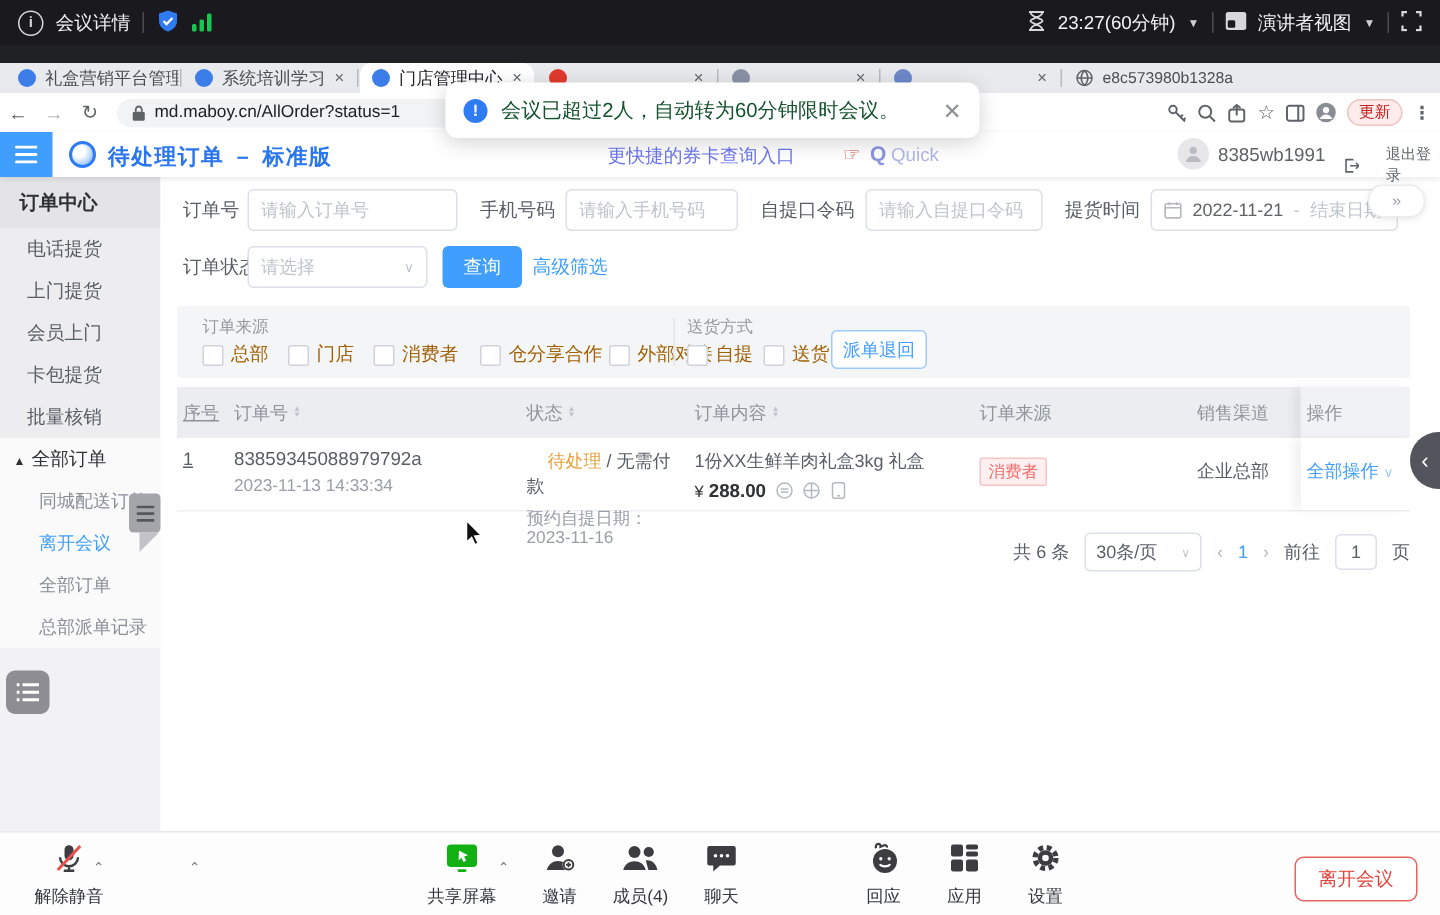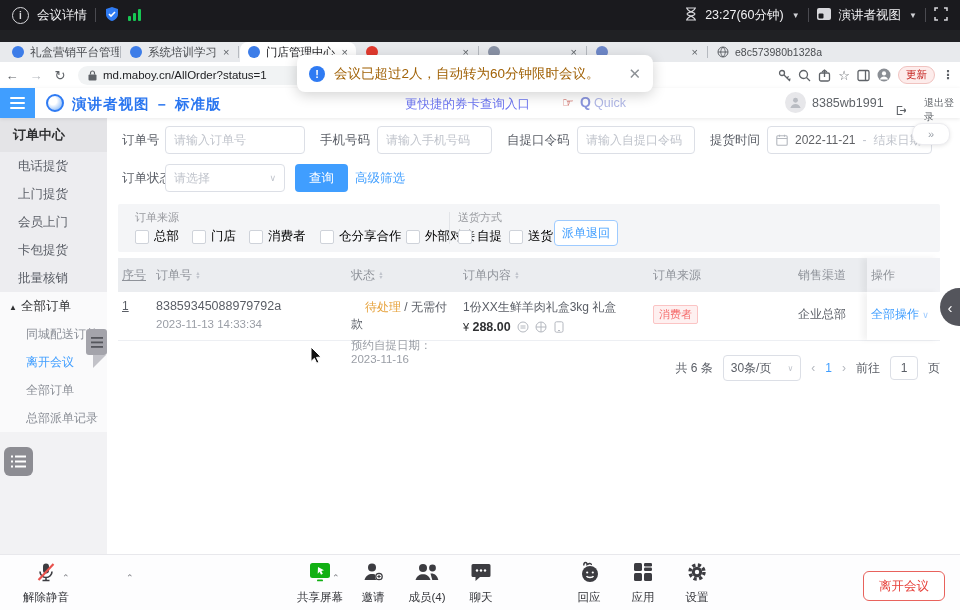--- a/index.html
+++ b/index.html
@@ -31,21 +31,21 @@
   .nav-ico.dis{color:#b7babf;}
   .urlpill{display:flex;align-items:center;gap:6px;height:19px;background:#f1f3f4;border-radius:10px;margin-left:6px;padding:0 10px;width:500px;box-sizing:border-box;}
   .url{font-size:11.5px;color:#202124;}
   .addr-right{position:absolute;right:6px;top:0;height:26px;display:flex;align-items:center;gap:7px;}
   .a-ico{color:#5f6368;display:flex;}
   .chip{border:1px solid #f0c3c0;background:#fdeceb;color:#c5221f;font-size:10.5px;border-radius:9px;padding:1px 7px;}
   
   .toast{position:absolute;left:297px;top:55px;width:356px;height:37px;background:#fff;border-radius:8px;
     box-shadow:0 3px 14px rgba(0,0,0,.18);display:flex;align-items:center;gap:9px;padding:0 12px;box-sizing:border-box;z-index:50;}
   .toast-i{width:16px;height:16px;border-radius:50%;background:#2f7bf3;color:#fff;font-size:11px;font-weight:bold;display:flex;align-items:center;justify-content:center;flex:none;}
-  .toast-txt{font-size:13.5px;color:#a16207;white-space:nowrap;}
+  .toast-txt{font-size:13.5px;color:#14532d;white-space:nowrap;}
   .toast-x{margin-left:auto;color:#8d9196;font-size:15px;}
   
   .page{position:absolute;top:88px;left:0;right:0;height:467px;background:#fff;}
   .pg-head{position:absolute;top:0;left:0;right:0;height:30px;background:#fff;box-shadow:0 1px 4px rgba(0,0,0,.09);z-index:5;}
   .burger{position:absolute;left:0;top:0;width:35px;height:30px;background:#409eff;display:flex;align-items:center;justify-content:center;}
   .logo{position:absolute;left:46px;top:6px;width:18px;height:18px;border-radius:50%;border:2px solid #2f7bf3;box-sizing:border-box;background:radial-gradient(circle at 35% 35%,#fff 30%,#7eb3f7 90%);}
   .pg-title{position:absolute;left:72px;top:7px;font-size:14.5px;font-weight:bold;color:#2a76f0;letter-spacing:1px;}
   .promo{position:absolute;left:405px;top:8px;font-size:12.5px;color:#6b74f0;}
   .finger{position:absolute;left:562px;top:7px;font-size:13px;color:#c4463c;}
   .quick-q{position:absolute;left:580px;top:6px;font-size:14px;font-weight:bold;color:#8a95dd;}
@@ -78,21 +78,21 @@
   .datebox .dv{font-size:12px;color:#606266;}
   .datebox .ph{font-size:12px;color:#c0c4cc;}
   .more-btn{position:absolute;left:805px;top:5px;width:36px;height:20px;background:#fff;border:1px solid #ececf0;border-radius:10px;box-shadow:0 1px 4px rgba(0,0,0,.10);color:#9aa0a8;font-size:11px;display:flex;align-items:center;justify-content:center;}
   .sel{display:flex;align-items:center;justify-content:space-between;border:1px solid #dcdfe6;border-radius:4px;height:28px;box-sizing:border-box;padding:0 8px;background:#fff;}
   .sel .ph{font-size:12px;color:#c0c4cc;}
   .sel .car{color:#c0c4cc;font-size:9px;}
   .btn-pri{background:#409eff;color:#fff;border:none;border-radius:4px;font-size:12.5px;height:28px;padding:0 14px;font-family:inherit;}
   .link{color:#409eff;font-size:12.5px;}
   .panel{position:absolute;left:11px;top:86px;width:822px;height:48px;background:#f4f5f7;border-radius:2px;box-sizing:border-box;}
   .p-lbl{position:absolute;top:6px;font-size:11px;color:#97999e;}
-  .cb{position:absolute;top:24px;display:flex;align-items:center;gap:5px;font-size:12.5px;color:#000000;}
+  .cb{position:absolute;top:24px;display:flex;align-items:center;gap:5px;font-size:12.5px;color:#a16207;}
   .cb i{width:12px;height:12px;border:1px solid #cfd3da;background:#fff;border-radius:2px;display:block;}
   .p-div{position:absolute;left:331px;top:8px;width:1px;height:32px;background:#e2e4e8;}
   .btn-ret{position:absolute;left:436px;top:16px;width:62px;height:24px;background:#fff;border:1px solid #9ecbff;color:#409eff;border-radius:4px;font-size:12px;display:flex;align-items:center;justify-content:center;}
   
   .thead{position:absolute;left:11px;top:140px;width:822px;height:34px;background:#ebedf0;display:flex;align-items:center;}
   .trow{position:absolute;left:11px;top:174px;width:822px;height:48px;background:#fff;border-bottom:1px solid #edeff3;display:flex;}
   .c0{width:34px;text-decoration:underline;}.c1{width:195px;}.c2{width:112px;}.c3{width:190px;}.c4{width:145px;}.c5{width:73px;}.c6{width:73px;}
   .th{font-size:12px;color:#8f939a;box-sizing:border-box;padding-left:4px;display:flex;align-items:center;gap:3px;}
   .th.actioncell{background:#f1f2f5;height:34px;box-shadow:-5px 0 6px rgba(0,0,0,.05);}
   .sort{display:inline-flex;flex-direction:column;line-height:4px;}
@@ -280,21 +280,21 @@
 
     <div class="pg-head">
       <div class="burger">
         <svg width="15" height="12" viewBox="0 0 15 12">
             <rect width="15" height="2" rx="1" fill="#fff"></rect>
             <rect y="5" width="15" height="2" rx="1" fill="#fff"></rect>
             <rect y="10" width="15" height="2" rx="1" fill="#fff"></rect>
           </svg>
       </div>
       <span class="logo"></span>
-      <span class="pg-title">演讲者视图 － 标准版</span>
+      <span class="pg-title">待处理订单 － 标准版</span>
       <span class="promo">更快捷的券卡查询入口</span>
       <span class="finger">☞</span>
       <span class="quick-q">Q</span>
       <span class="quick">Quick</span>
       <span class="avatar">
         <svg width="13" height="13" viewBox="0 0 14 14">
             <circle cx="7" cy="4.6" r="2.6" fill="#b9bcc2"></circle>
             <path d="M1.5 13c.9-3 3.1-4.3 5.5-4.3s4.6 1.3 5.5 4.3" fill="#b9bcc2"></path>
           </svg>
       </span>
@@ -511,21 +511,21 @@
             <rect x="8" y="2.5" width="6" height="10" rx="3" fill="#3c3c41"></rect>
             <path d="M5 10.5a6 6 0 0012 0M11 16.5v3M7.5 19.5h7" stroke="#3c3c41" stroke-width="1.6" fill="none"></path>
             <path d="M3.5 19L18.5 3" stroke="#e8524d" stroke-width="2.1"></path>
           </svg>
       </span>
       <span class="mb-label">解除静音</span>
     </div>
     <span class="mb-caret" style="left:62px">⌃</span>
     <span class="mb-caret" style="left:126px">⌃</span>
 
-    <div class="mb-item" style="left:292px">
+    <div class="mb-item" style="left:280px">
       <span>
         <svg width="24" height="22" viewBox="0 0 24 22">
             <rect x="2" y="2" width="20" height="15" rx="2.5" fill="#12b014"></rect>
             <path d="M10 6l6 3.2-2.6.8 1.4 2.8-1.8.9-1.4-2.9-1.9 1.9z" fill="#fff"></path>
             <rect x="9" y="18.5" width="6" height="1.8" rx="0.9" fill="#12b014"></rect>
           </svg>
       </span>
       <span class="mb-label">共享屏幕</span>
     </div>
     <span class="mb-caret" style="left:332px">⌃</span>

